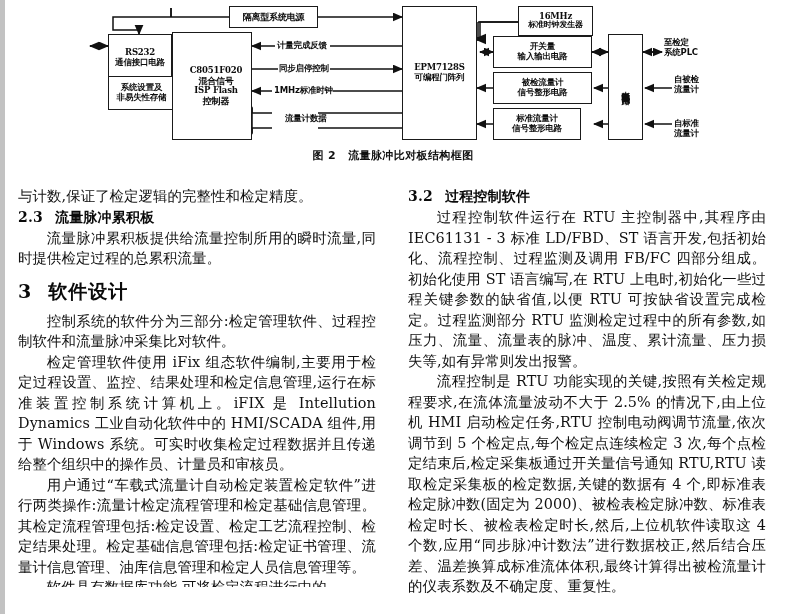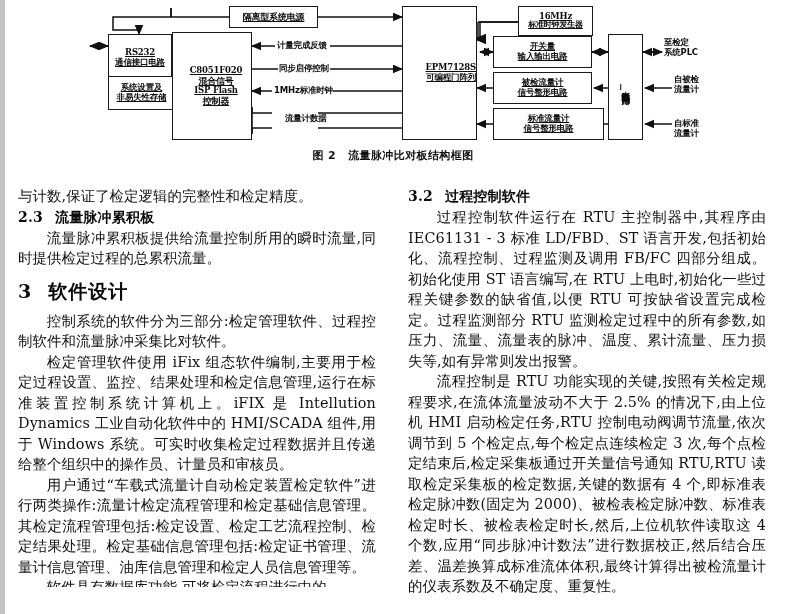--- a/index.html
+++ b/index.html
@@ -53,21 +53,21 @@
     flex-direction: column;
     align-items: center;
     justify-content: center;
     text-align: center;
     font-family: "DejaVu Sans", "Liberation Sans", sans-serif;
     font-weight: bold;
     color: #0d0d0d;
     line-height: 1.12;
     letter-spacing: -0.2px;
   }
-  .box span { display: block; white-space: nowrap; text-decoration: underline; }
+  .box span { display: block; white-space: nowrap; }
   .fs9  { font-size: 9px; }
   .fs85 { font-size: 8.5px; }
   .fs8  { font-size: 8px; }
   .latin { font-family: "DejaVu Serif", "Liberation Serif", serif; font-weight: bold; }
 
   .vbox { 
     writing-mode: vertical-rl;
     text-orientation: upright;
     letter-spacing: 1px;
   }
@@ -262,41 +262,41 @@
     <span class="fs85">非易失性存储</span>
   </div>
 
   <div class="box" style="left:172px; top:32px; width:80px; height:108px;padding-left:8px;">
     <span class="latin fs85">C8051F020</span>
     <span class="fs9">混合信号</span>
     <span class="latin fs85">ISP Flash</span>
     <span class="fs9">控制器</span>
   </div>
 
-  <div class="box" style="left:402px; top:6px; width:75px; height:134px;align-items:flex-end;">
+  <div class="box" style="left:402px; top:6px; width:75px; height:134px;">
     <span class="latin fs85">EPM7128S</span>
     <span class="fs85">可编程门阵列</span>
   </div>
 
   <div class="box" style="left:518px; top:6px; width:75px; height:30px;">
     <span class="latin fs85">16MHz</span>
     <span class="fs8">标准时钟发生器</span>
   </div>
 
   <div class="box" style="left:493px; top:36px; width:99px; height:32px;">
     <span class="fs85">开关量</span>
     <span class="fs85">输入输出电路</span>
   </div>
 
   <div class="box" style="left:493px; top:72px; width:99px; height:32px;">
     <span class="fs85">被检流量计</span>
     <span class="fs85">信号整形电路</span>
   </div>
 
-  <div class="box" style="left:493px; top:108px; width:111px; height:32px;">
+  <div class="box" style="left:493px; top:108px; width:88px; height:32px;">
     <span class="fs85">标准流量计</span>
     <span class="fs85">信号整形电路</span>
   </div>
 
   <div class="box" style="left:608px; top:34px; width:35px; height:106px;">
     <span class="vbox fs85">光电隔离电路</span>
   </div>
 
   <div class="lbl" style="left:277px; top:41px;">计量完成反馈</div>
   <div class="lbl" style="left:279px; top:64px;">同步启停控制</div>

